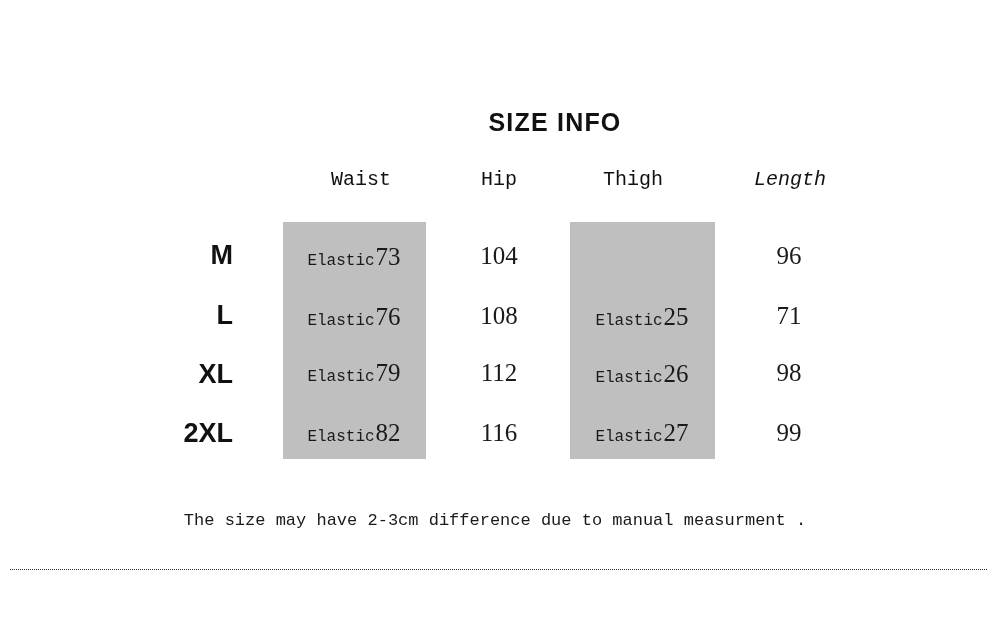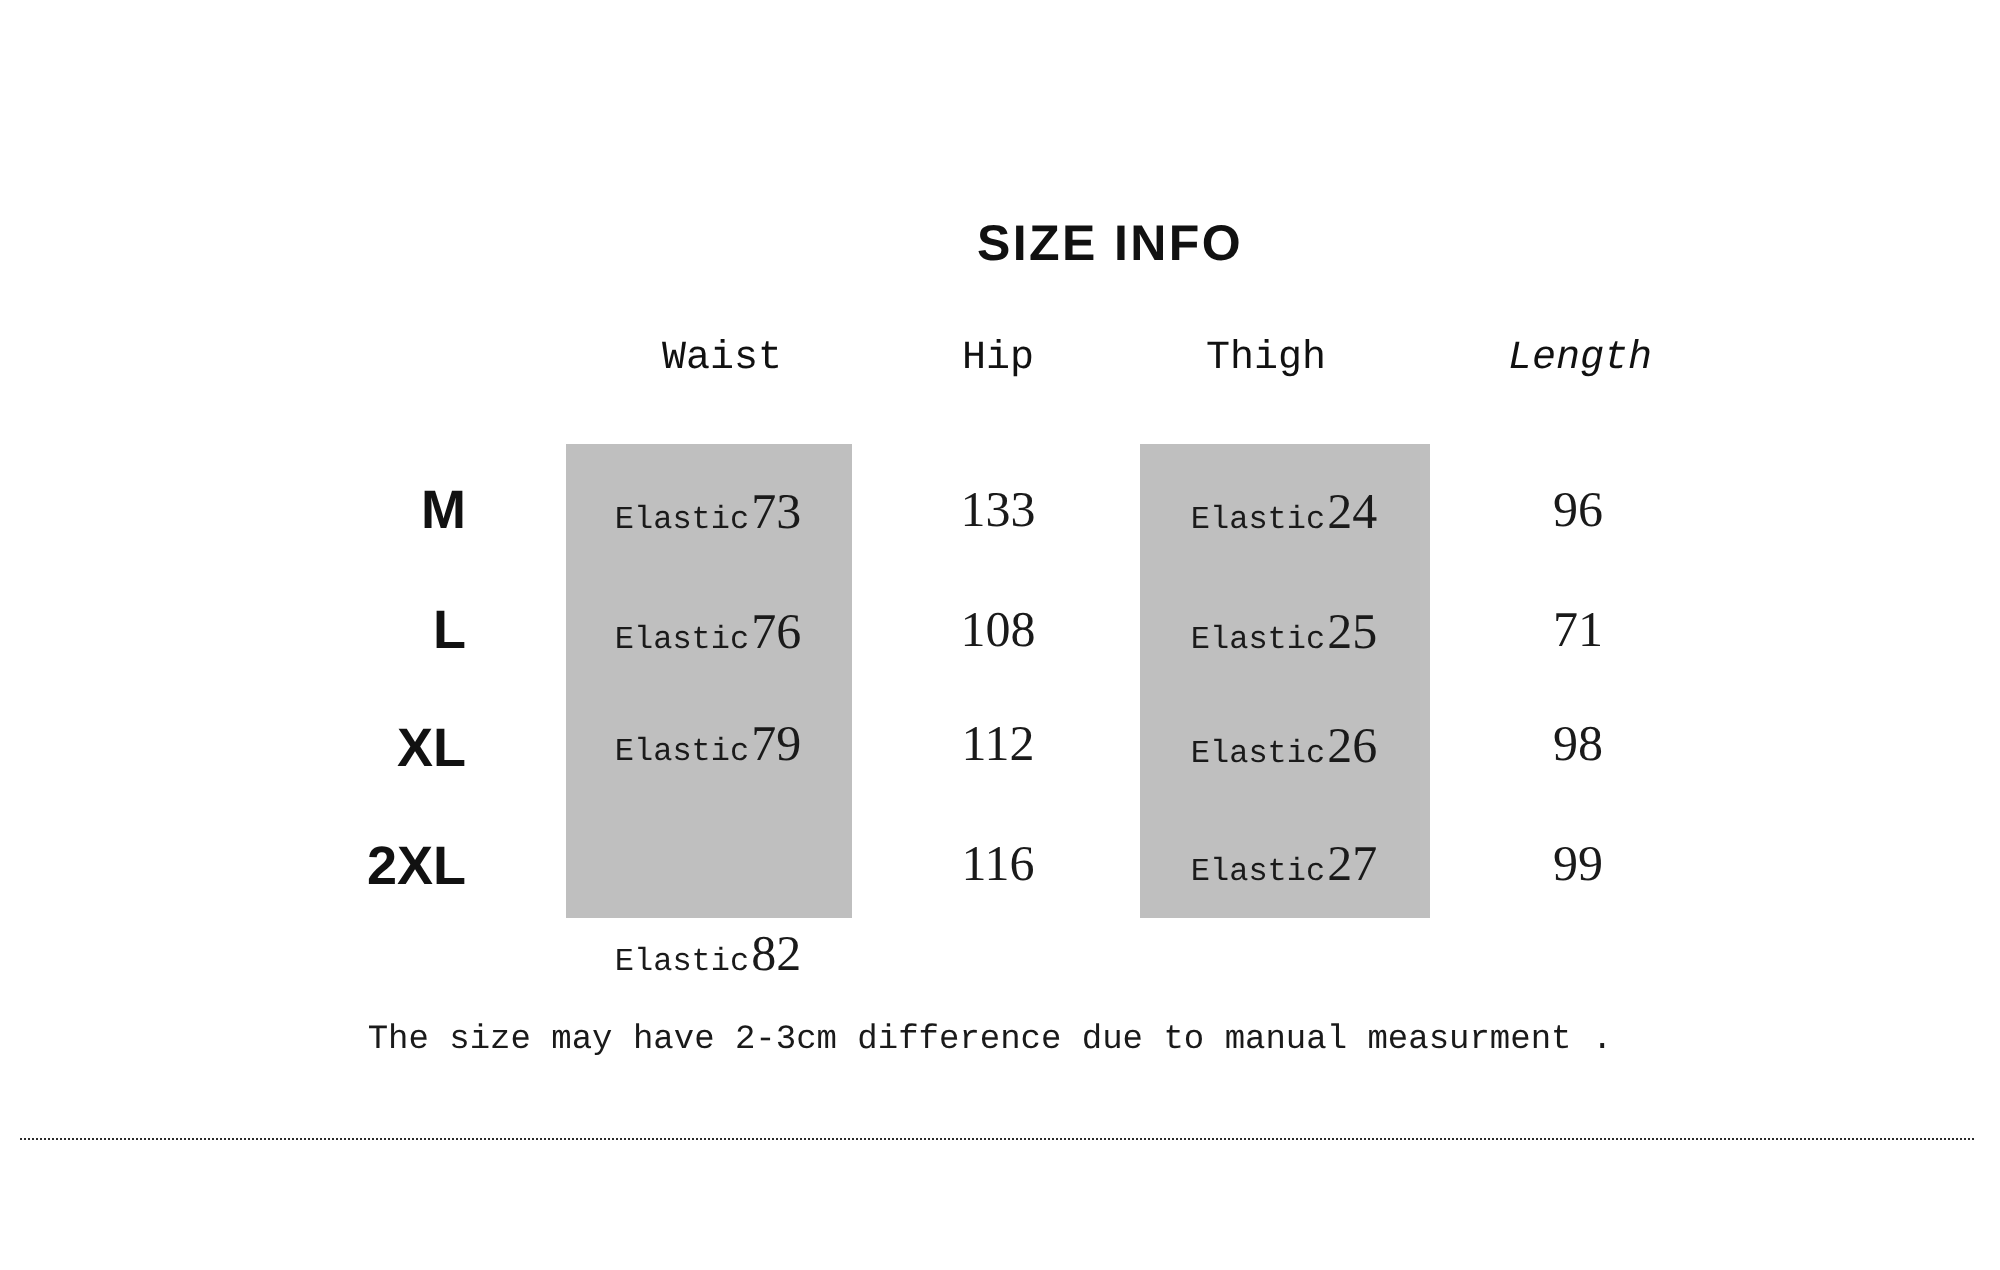--- a/index.html
+++ b/index.html
@@ -140,24 +140,21 @@
 
     <div class="cell col-head" style="left:361px;">Waist</div>
     <div class="cell col-head" style="left:499px;">Hip</div>
     <div class="cell col-head" style="left:633px;">Thigh</div>
     <div class="cell col-head" style="left:790px;font-style:italic;">Length</div>
 
     <div class="cell size-label" style="top:240px;">M</div>
     <div class="cell elastic-cell" style="left:354px; top:243px;">
       <span class="elastic-word">Elastic</span><span class="elastic-num">73</span>
     </div>
-    <div class="cell value" style="left:499px; top:242px;">133</div>
-    <div class="cell elastic-cell" style="left:642px; top:243px;">
-      <span class="elastic-word">Elastic</span><span class="elastic-num">24</span>
-    </div>
+    <div class="cell value" style="left:499px; top:242px;">104</div>
     <div class="cell value" style="left:789px; top:242px;">96</div>
 
     <div class="cell size-label" style="top:300px;">L</div>
     <div class="cell elastic-cell" style="left:354px; top:303px;">
       <span class="elastic-word">Elastic</span><span class="elastic-num">76</span>
     </div>
     <div class="cell value" style="left:499px; top:302px;">108</div>
     <div class="cell elastic-cell" style="left:642px; top:303px;">
       <span class="elastic-word">Elastic</span><span class="elastic-num">25</span>
     </div>
@@ -167,21 +164,21 @@
     <div class="cell elastic-cell" style="left:354px; top:359px;text-align:right;">
       <span class="elastic-word">Elastic</span><span class="elastic-num">79</span>
     </div>
     <div class="cell value" style="left:499px; top:359px;">112</div>
     <div class="cell elastic-cell" style="left:642px; top:360px;">
       <span class="elastic-word">Elastic</span><span class="elastic-num">26</span>
     </div>
     <div class="cell value" style="left:789px; top:359px;">98</div>
 
     <div class="cell size-label" style="top:418px;">2XL</div>
-    <div class="cell elastic-cell" style="left:354px; top:419px;margin-top:45px;">
+    <div class="cell elastic-cell" style="left:354px; top:419px;">
       <span class="elastic-word">Elastic</span><span class="elastic-num">82</span>
     </div>
     <div class="cell value" style="left:499px; top:419px;">116</div>
     <div class="cell elastic-cell" style="left:642px; top:419px;">
       <span class="elastic-word">Elastic</span><span class="elastic-num">27</span>
     </div>
     <div class="cell value" style="left:789px; top:419px;">99</div>
 
   </div>
 

